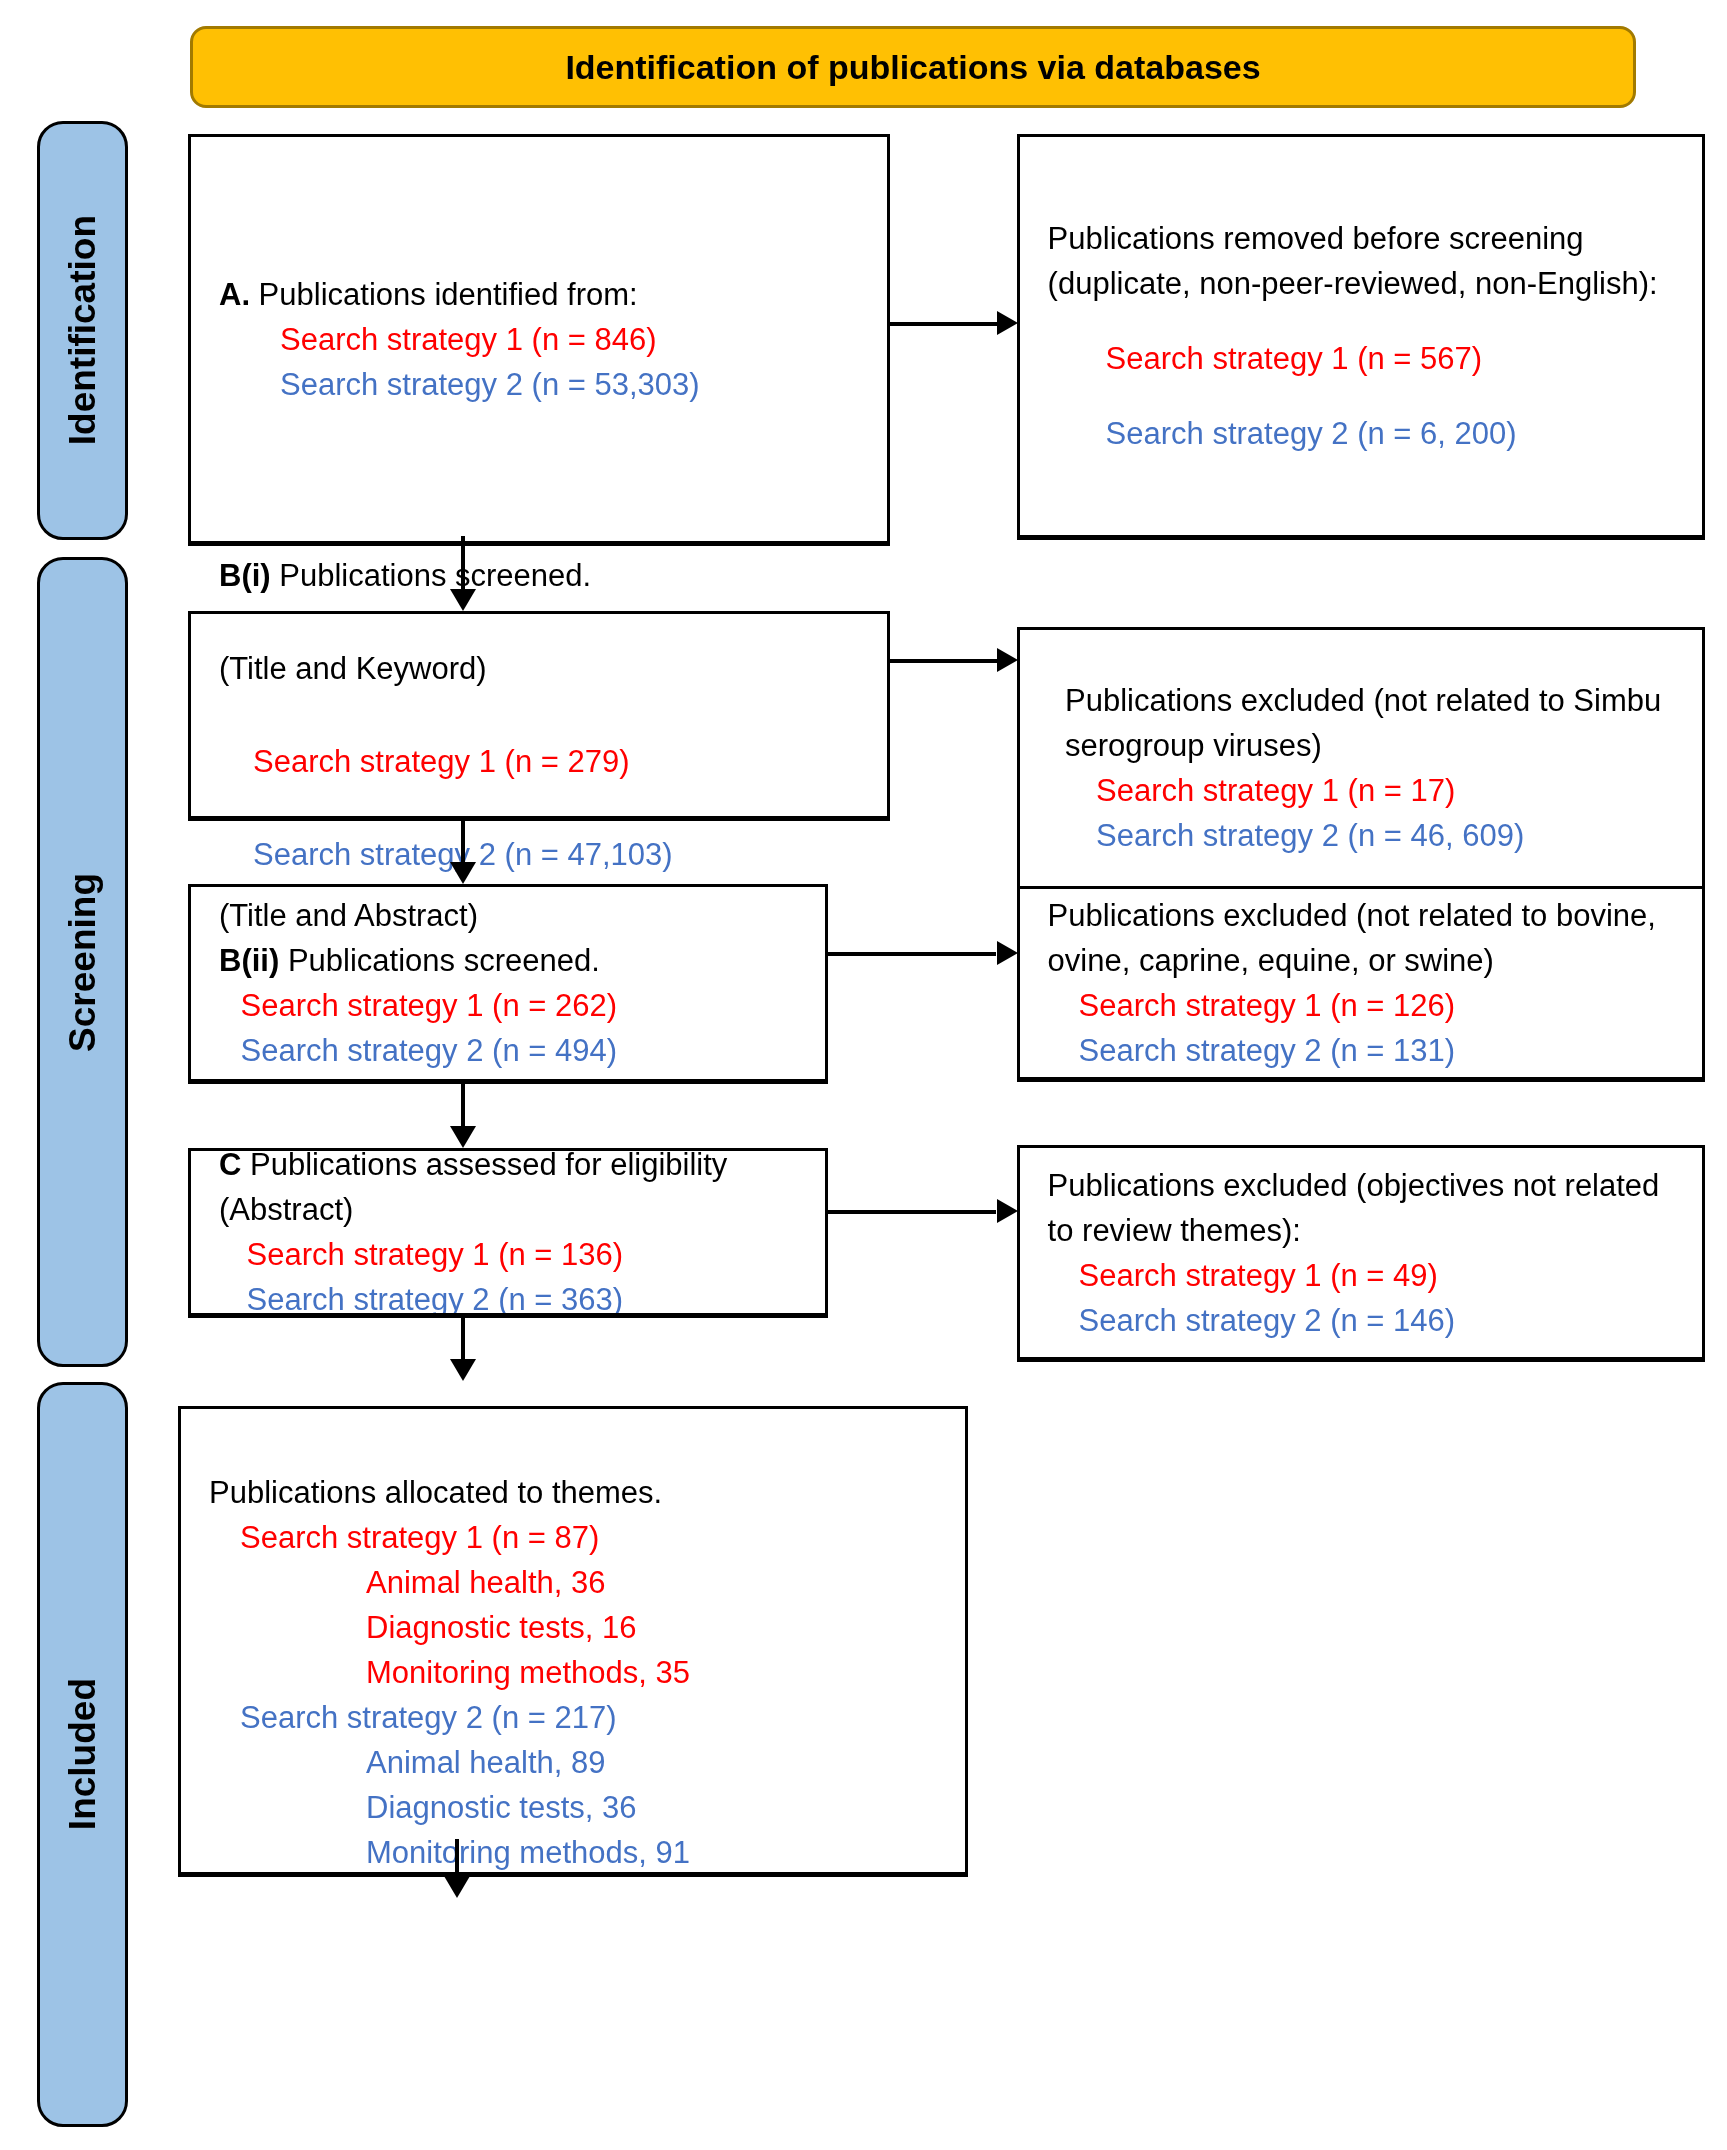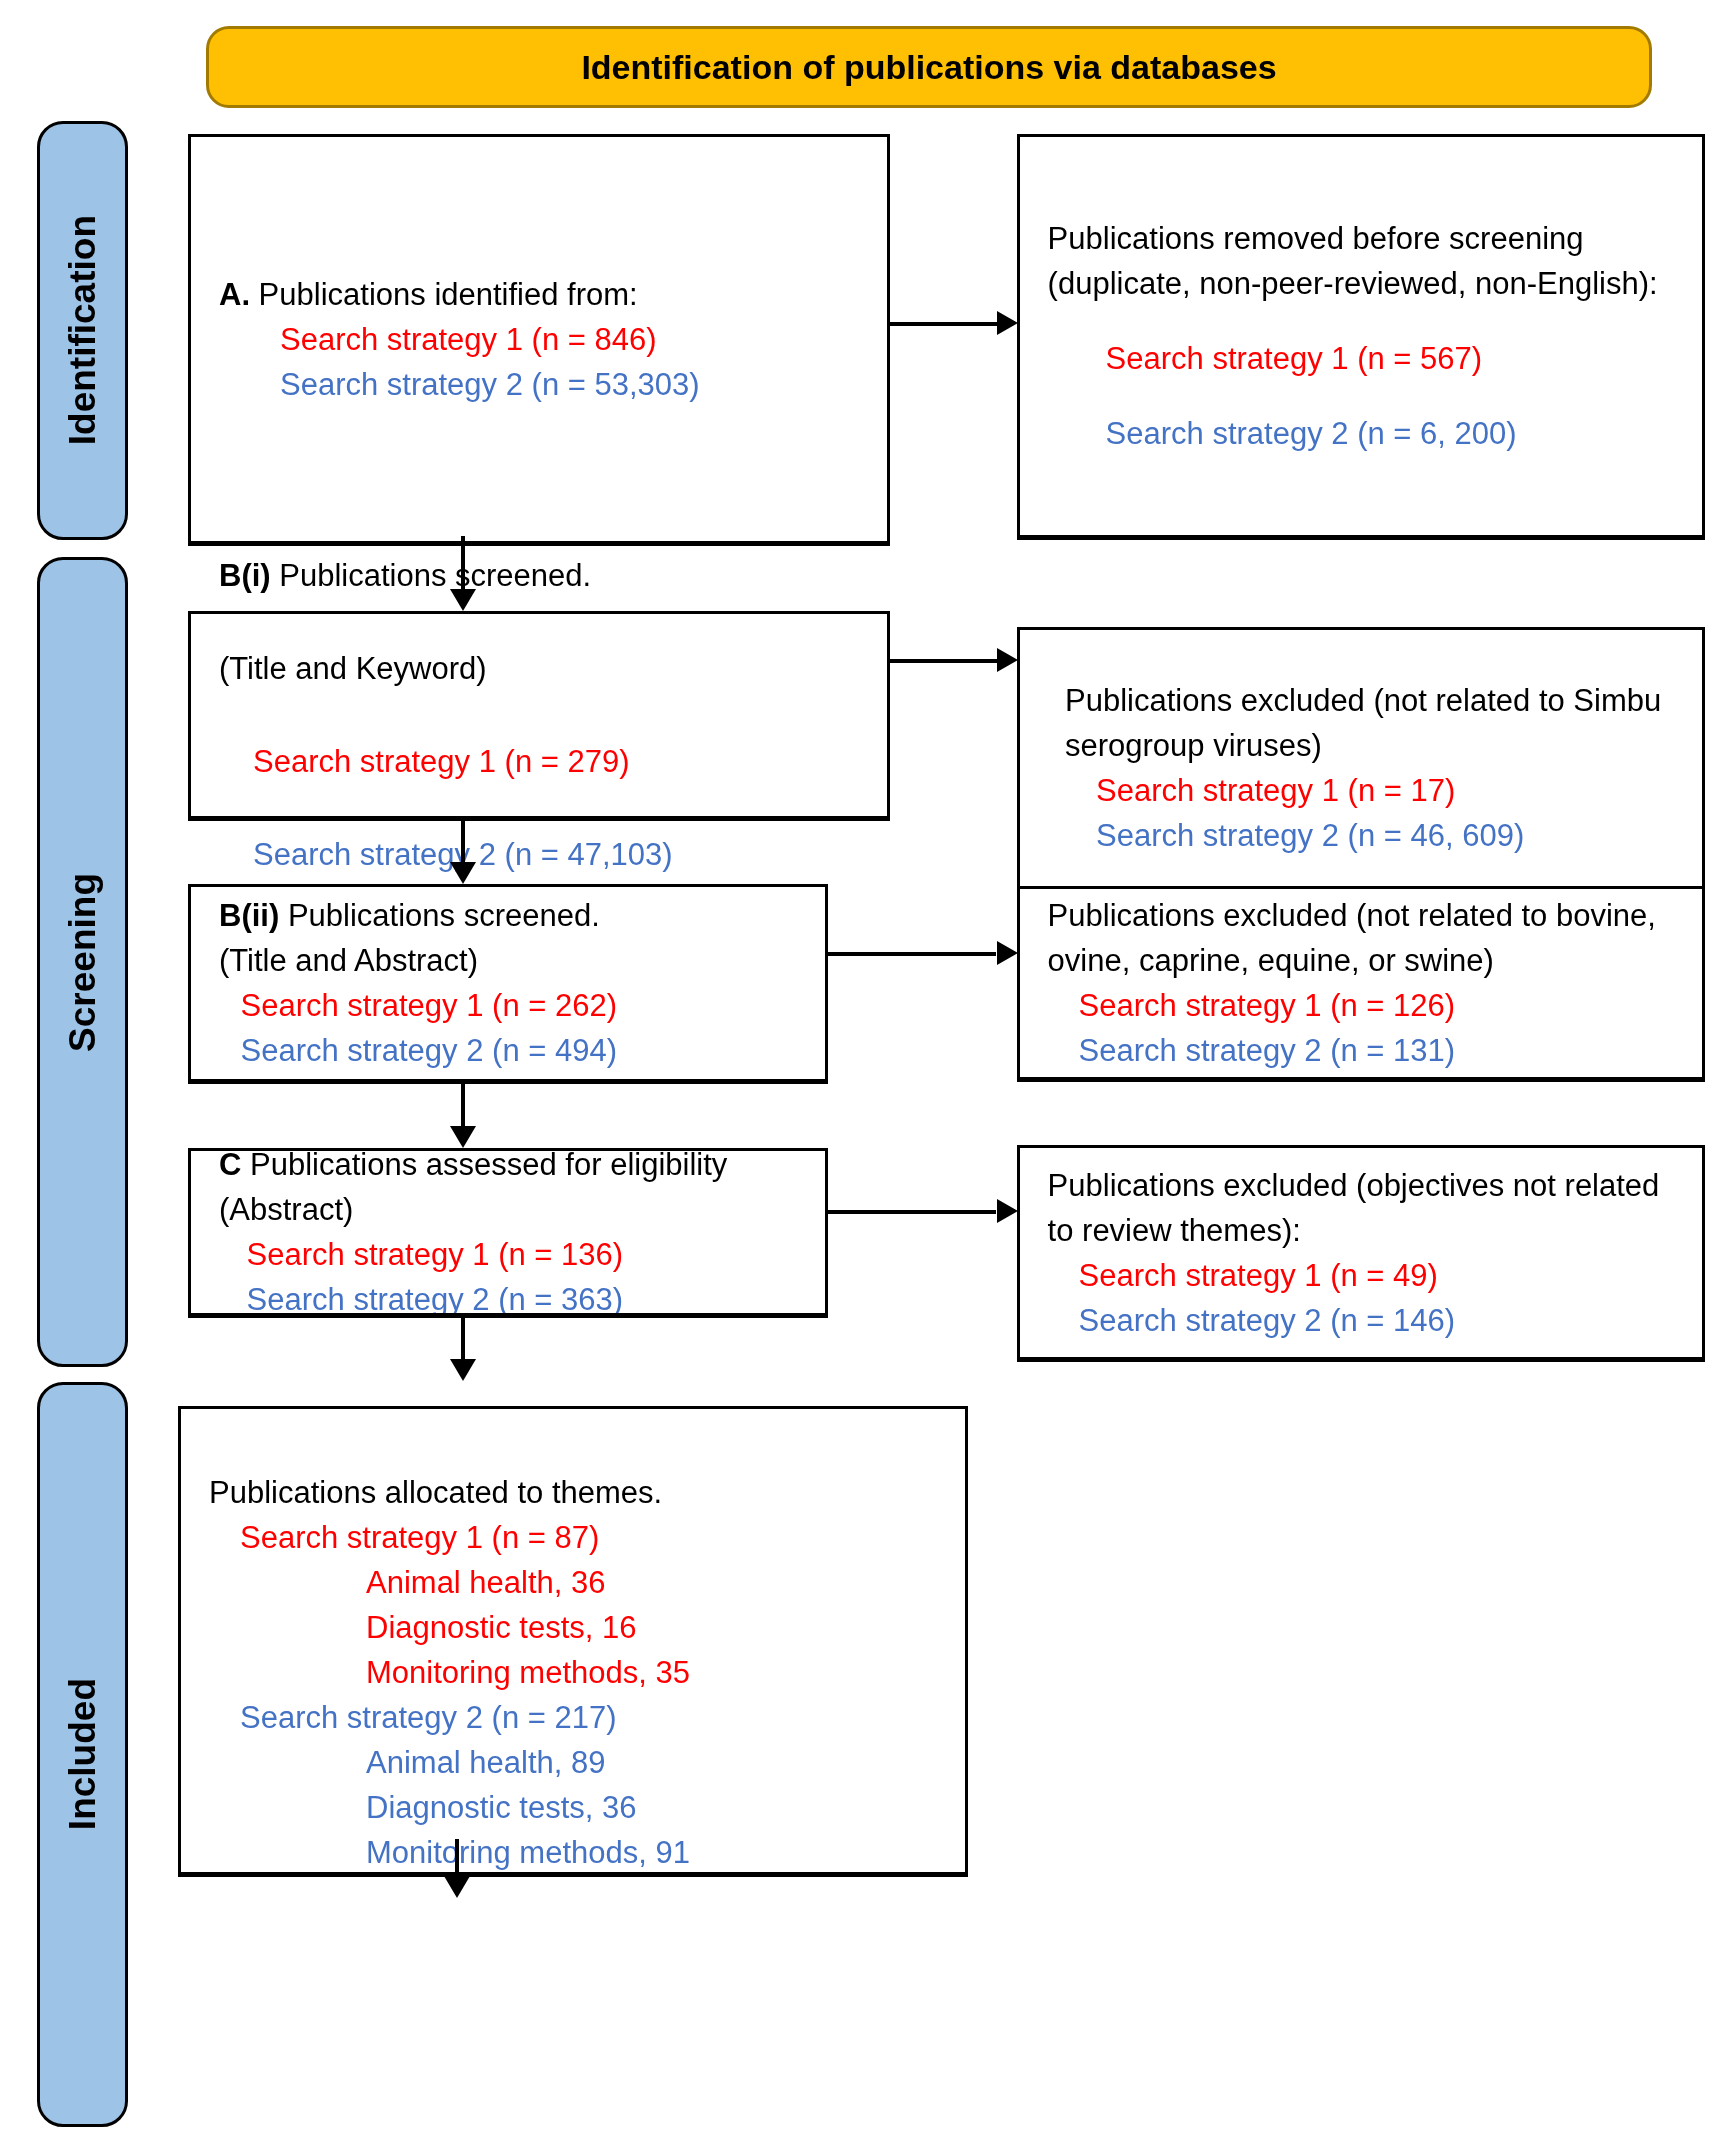--- a/index.html
+++ b/index.html
@@ -2,22 +2,22 @@
 <html style="font-size:9.8px"><head>
 <meta charset="utf-8">
 <style>
   html,body{margin:0;padding:0;background:#ffffff;}
   #canvas{
     position:relative;width:1728px;height:2151px;background:#ffffff;
     font-family:"Liberation Sans","DejaVu Sans",sans-serif;color:#000;
   }
   
   .banner{
-    position:absolute;left:206px;top:26px;width:1446px;height:82px;
-    background:#FFC003;border:3.1px solid #A27A00;border-radius:23px;
+    position:absolute;left:190px;top:26px;width:1446px;height:82px;
+    background:#FFC003;border:3.1px solid #A27A00;border-radius:16px;
     display:flex;align-items:center;justify-content:center;
     font-size:34px;font-weight:bold;box-sizing:border-box;
   }
   
   .phase{
     position:absolute;left:37px;width:91px;background:#9DC3E6;
     border:3.1px solid #000;border-radius:26px;box-sizing:border-box;
     display:flex;align-items:center;justify-content:center;
   }
   .vtext{
@@ -87,22 +87,22 @@
     <div class="line s blu">Search strategy 2 (n = 47,103)</div>
   </div>
 
   <div class="box" style="left:1017px;top:627px;width:688px;height:283px;padding-left:45px;--ind:31px;">
     <div class="line">Publications excluded (not related to Simbu serogroup viruses)</div>
     <div class="line s red">Search strategy 1 (n = 17)</div>
     <div class="line s blu">Search strategy 2 (n = 46, 609)</div>
   </div>
 
   <div class="box" style="left:188px;top:884px;width:640px;height:200px;--ind:21.5px;">
+    <div class="line">(Title and Abstract)</div>
     <div class="line"><b>B(ii)</b><span> Publications screened.</span></div>
-    <div class="line">(Title and Abstract)</div>
     <div class="line s red">Search strategy 1 (n = 262)</div>
     <div class="line s blu">Search strategy 2 (n = 494)</div>
   </div>
 
   <div class="box" style="left:1017px;top:886px;width:688px;height:196px;padding-left:27.6px;--ind:31px;">
     <div class="line">Publications excluded (not related to bovine, ovine, caprine, equine, or swine)</div>
     <div class="line s red">Search strategy 1 (n = 126)</div>
     <div class="line s blu">Search strategy 2 (n = 131)</div>
   </div>
 

